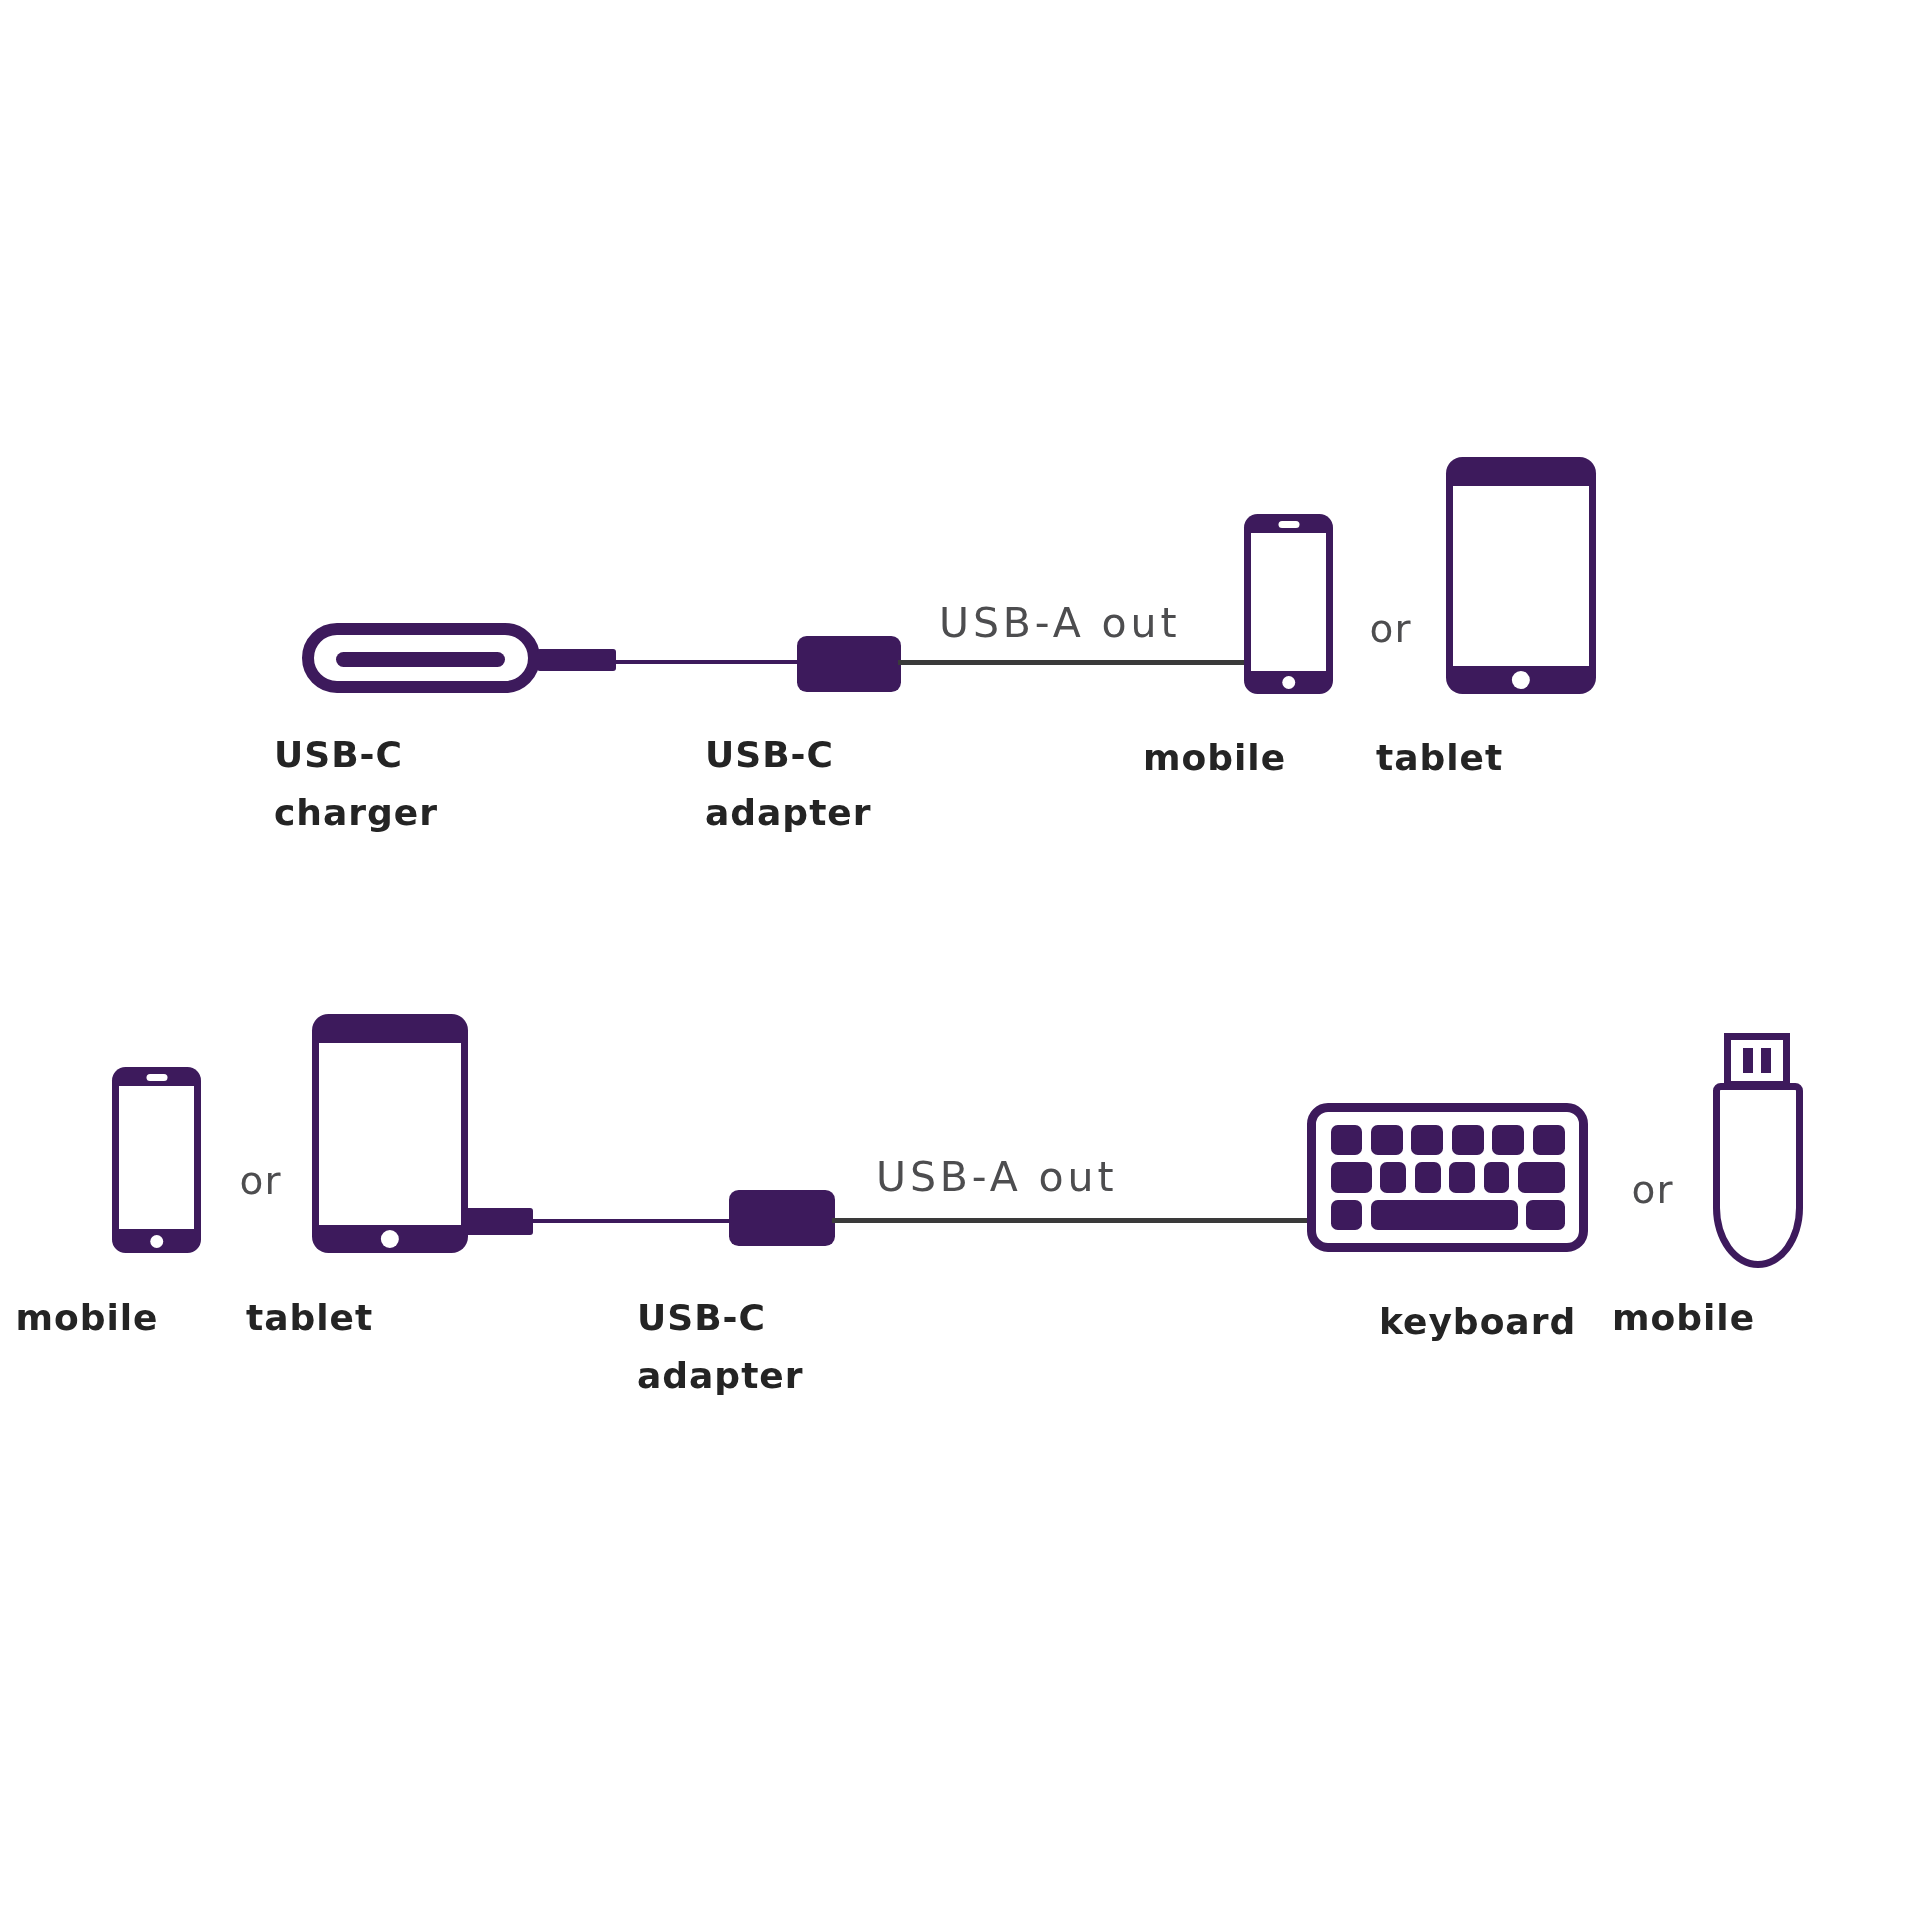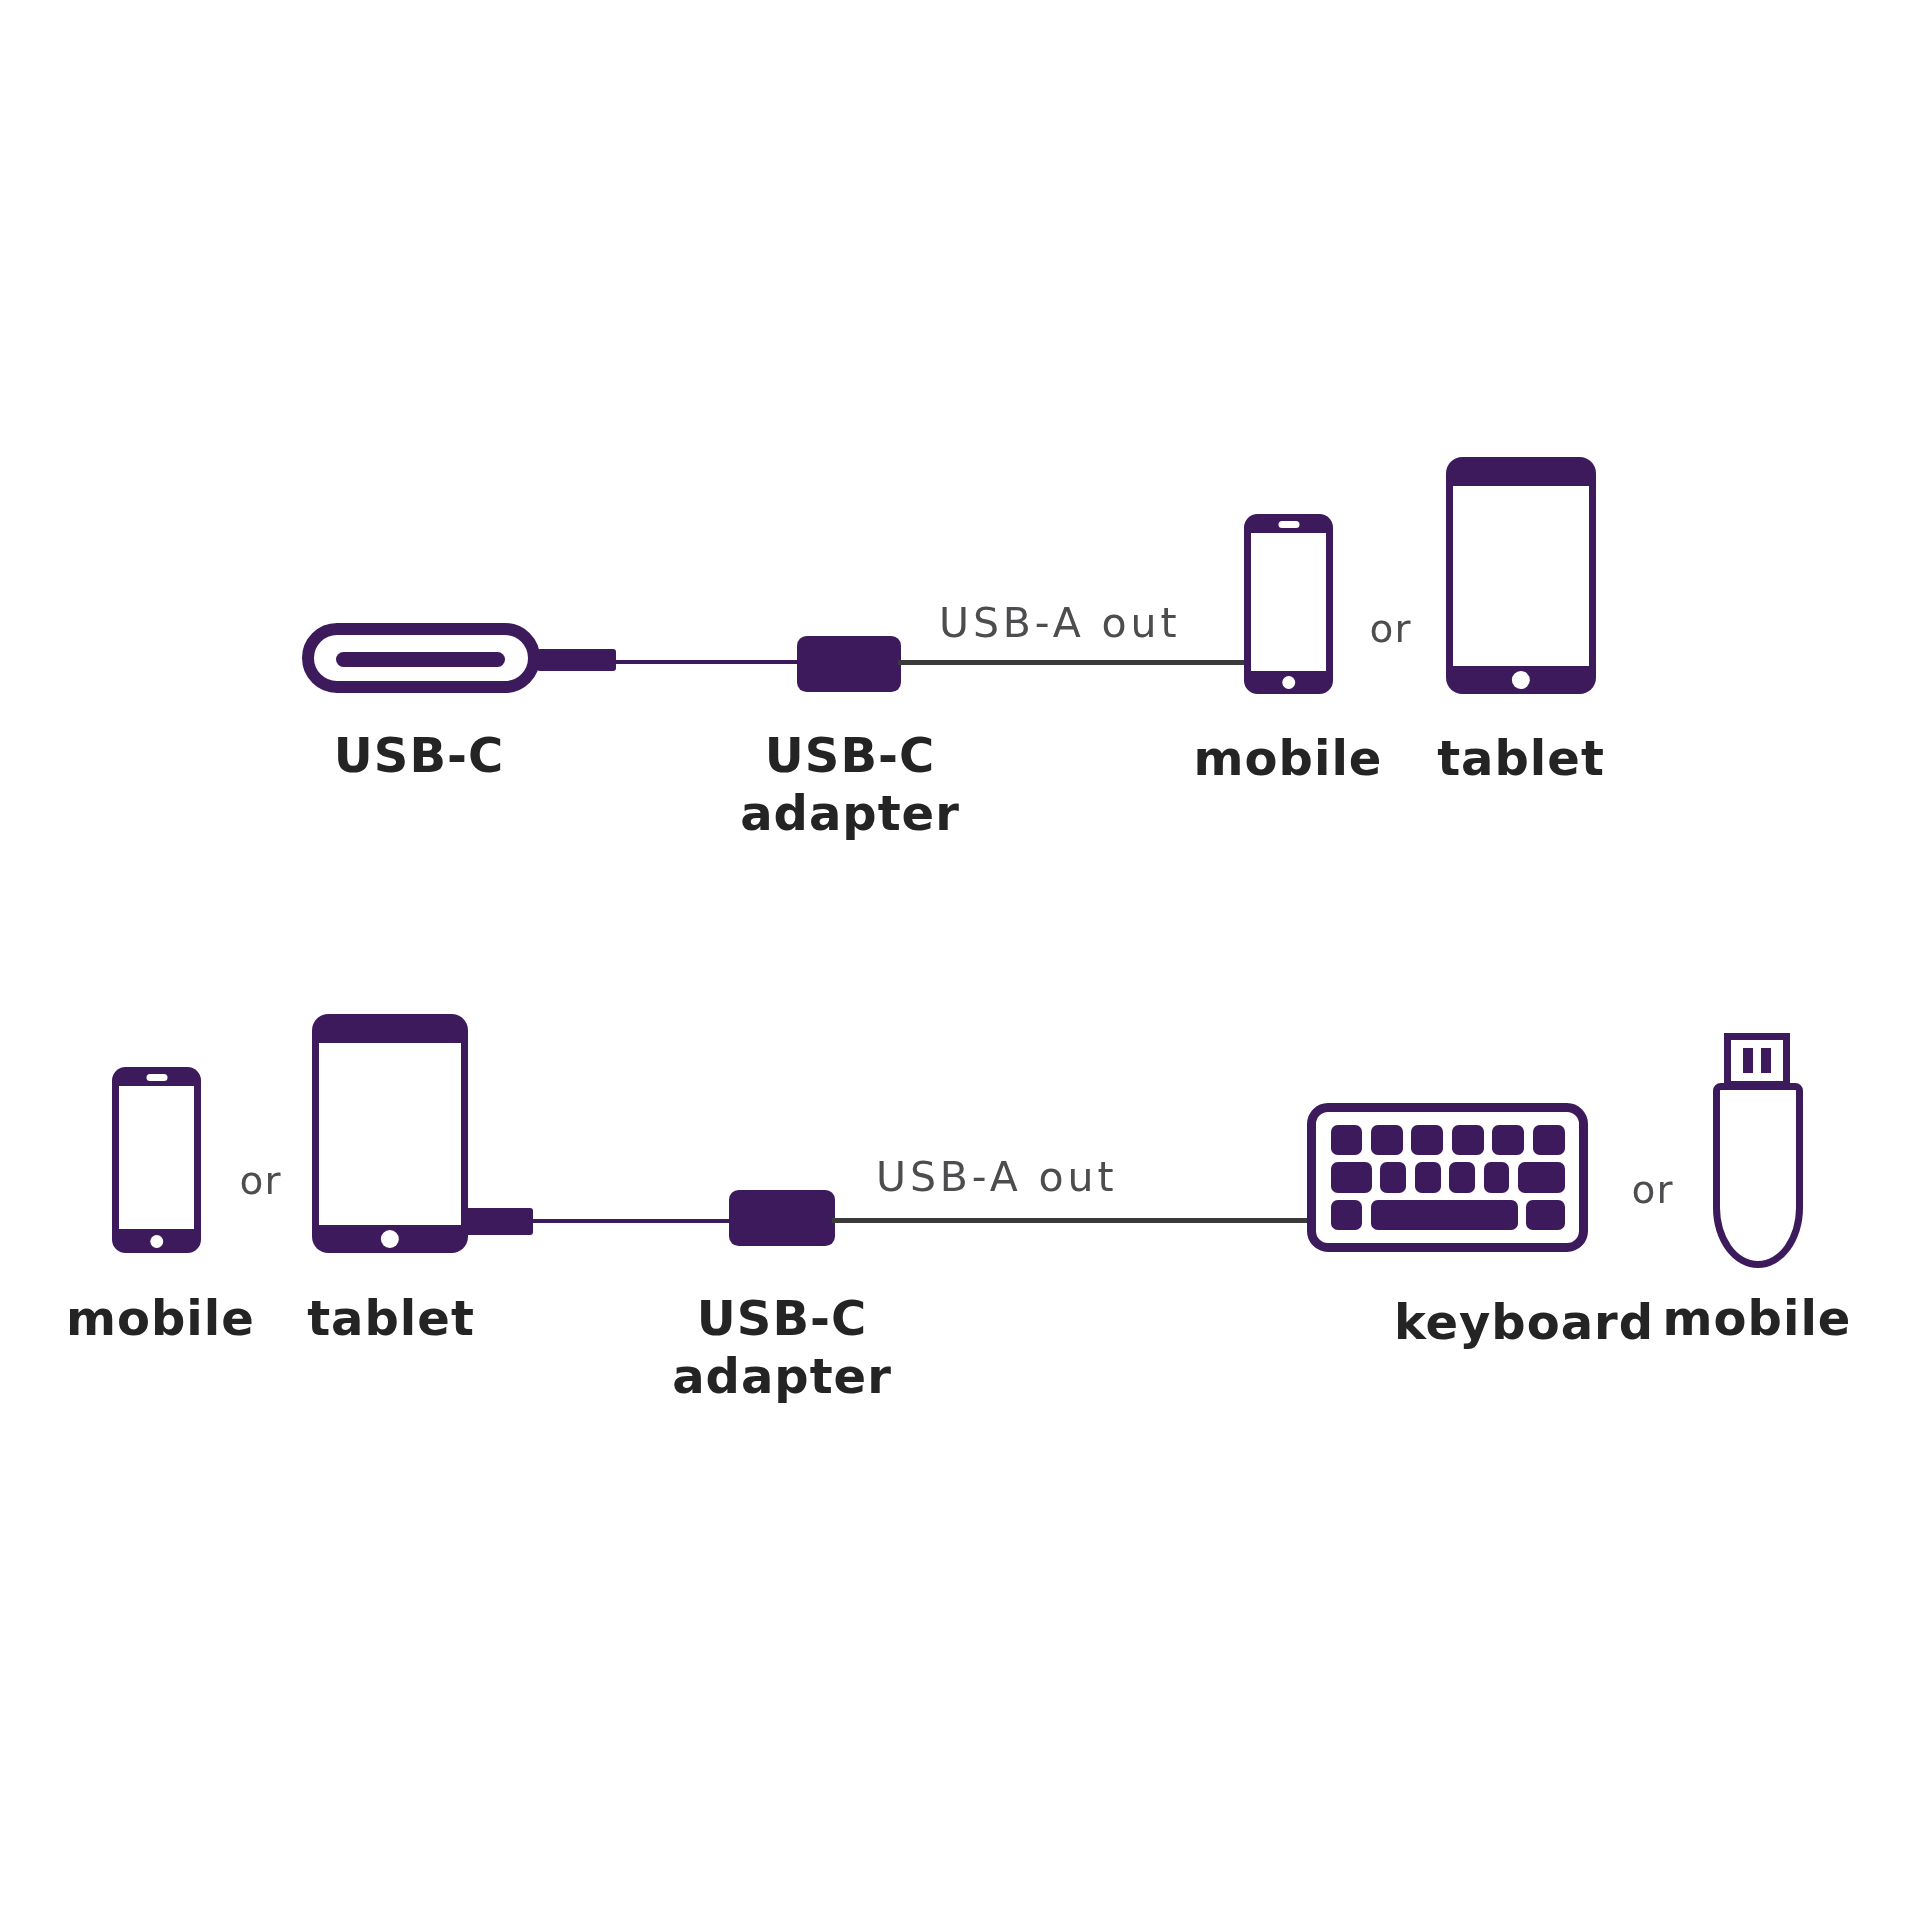--- a/index.html
+++ b/index.html
@@ -23,22 +23,22 @@
   
   .gray-label{
     color:var(--text-gray);font-size:41px;letter-spacing:3.9px;
     text-align:left;white-space:nowrap;
   }
   .or-label{
     color:var(--text-gray);font-size:39px;letter-spacing:1px;
     text-align:center;line-height:42px;
   }
   .bold-label{
-    color:var(--text-dark);font-weight:bold;font-size:48px;letter-spacing:1px;
-    text-align:center;line-height:58px;white-space:nowrap;
+    color:var(--text-dark);font-weight:bold;font-size:36px;letter-spacing:1px;
+    text-align:left;line-height:58px;white-space:nowrap;
   }
   .bold-label span{display:block;}
 
   
   .charger-pill{border:12.6px solid var(--purple);border-radius:41px;background:var(--background);}
   .charger-bar{background:var(--purple);border-radius:8.7px;}
   .charger-stub{background:var(--purple);border-radius:2.9px;}
 
   
   .adapter{background:var(--purple);border-radius:9.7px;}
@@ -122,20 +122,21 @@
 
     <div class="abs or-label" style="left:1352px;top:608px;width:77px;">or</div>
 
     <div class="abs device tablet1">
       <div class="screen"></div>
       <div class="home"></div>
     </div>
 
     <div class="abs bold-label" style="left:274px;top:726px;width:290px;">
       <span>USB-C</span>
+      <span>charger</span>
     </div>
     <div class="abs bold-label" style="left:705px;top:726px;width:290px;">
       <span>USB-C</span>
       <span>adapter</span>
     </div>
     <div class="abs bold-label" style="left:1143px;top:729px;width:290px;">mobile</div>
     <div class="abs bold-label" style="left:1376px;top:729px;width:290px;">tablet</div>
   </div>
 
   <div>

